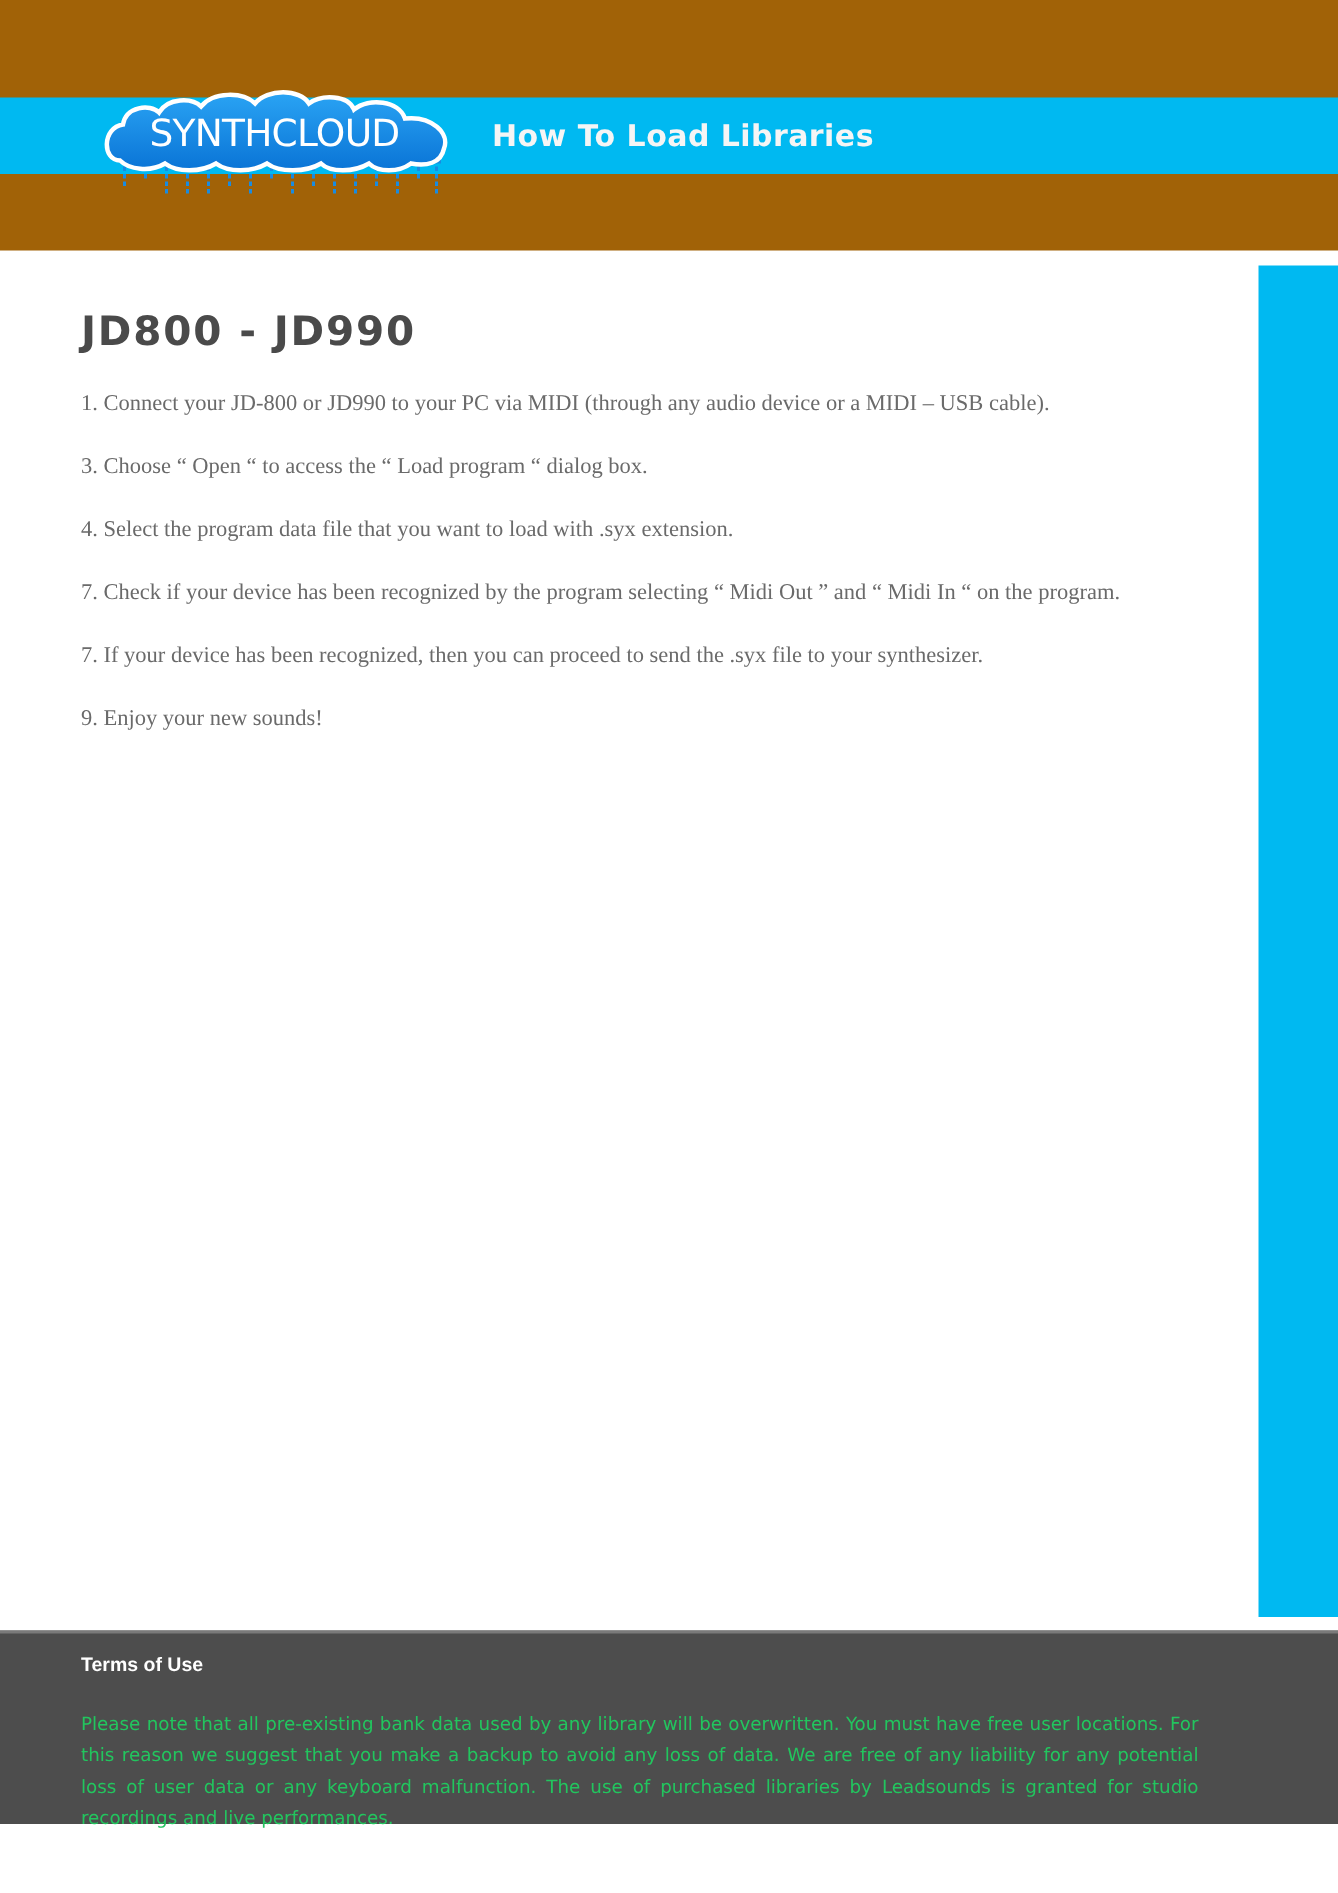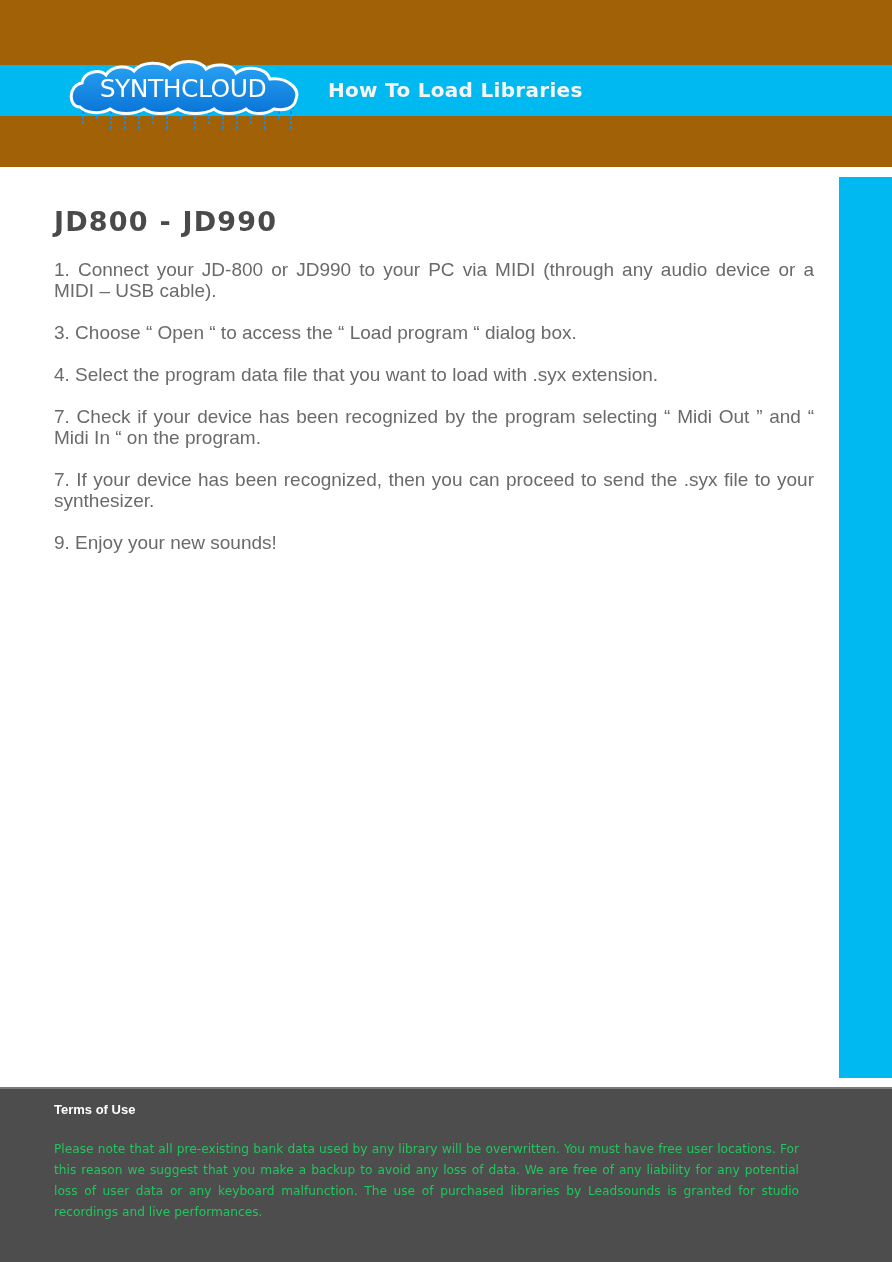--- a/index.html
+++ b/index.html
@@ -32,28 +32,28 @@
     .content {
       position: absolute; left: 54px; top: 203px; width: 760px;
     }
     .doc-heading {
       font-family: "DejaVu Sans", sans-serif; font-weight: bold;
       font-size: 27px; color: #4a4a4a; letter-spacing: 1.2px;
       line-height: 38px; margin-bottom: 18px;
     }
     .steps { list-style: none; }
     .step {
-      font-family: Liberation Sans, sans-serif;
-      font-size: 19px; line-height: 21px; color: #6a6a6a;
+      font-family: Liberation Serif, serif;
+      font-size: 15px; line-height: 21px; color: #6a6a6a;
       text-align: justify; margin-bottom: 21px;
       font-weight: normal;
     }
 
     .footer {
-      position: absolute; left: 0; top: 1087px; width: 892px; height: 175px;
+      position: absolute; left: 0; top: 1087px; width: 892px; height: 129px;
       background: #4d4d4d; border-top: 2px solid #7a7a7a;
     }
     .footer-inner {
       position: absolute; left: 54px; top: 12px; width: 745px;
     }
     .terms-title {
       font-family: "Liberation Sans", sans-serif; font-weight: bold;
       font-size: 13px; color: #ffffff; line-height: 18px;
     }
     .terms-body {

